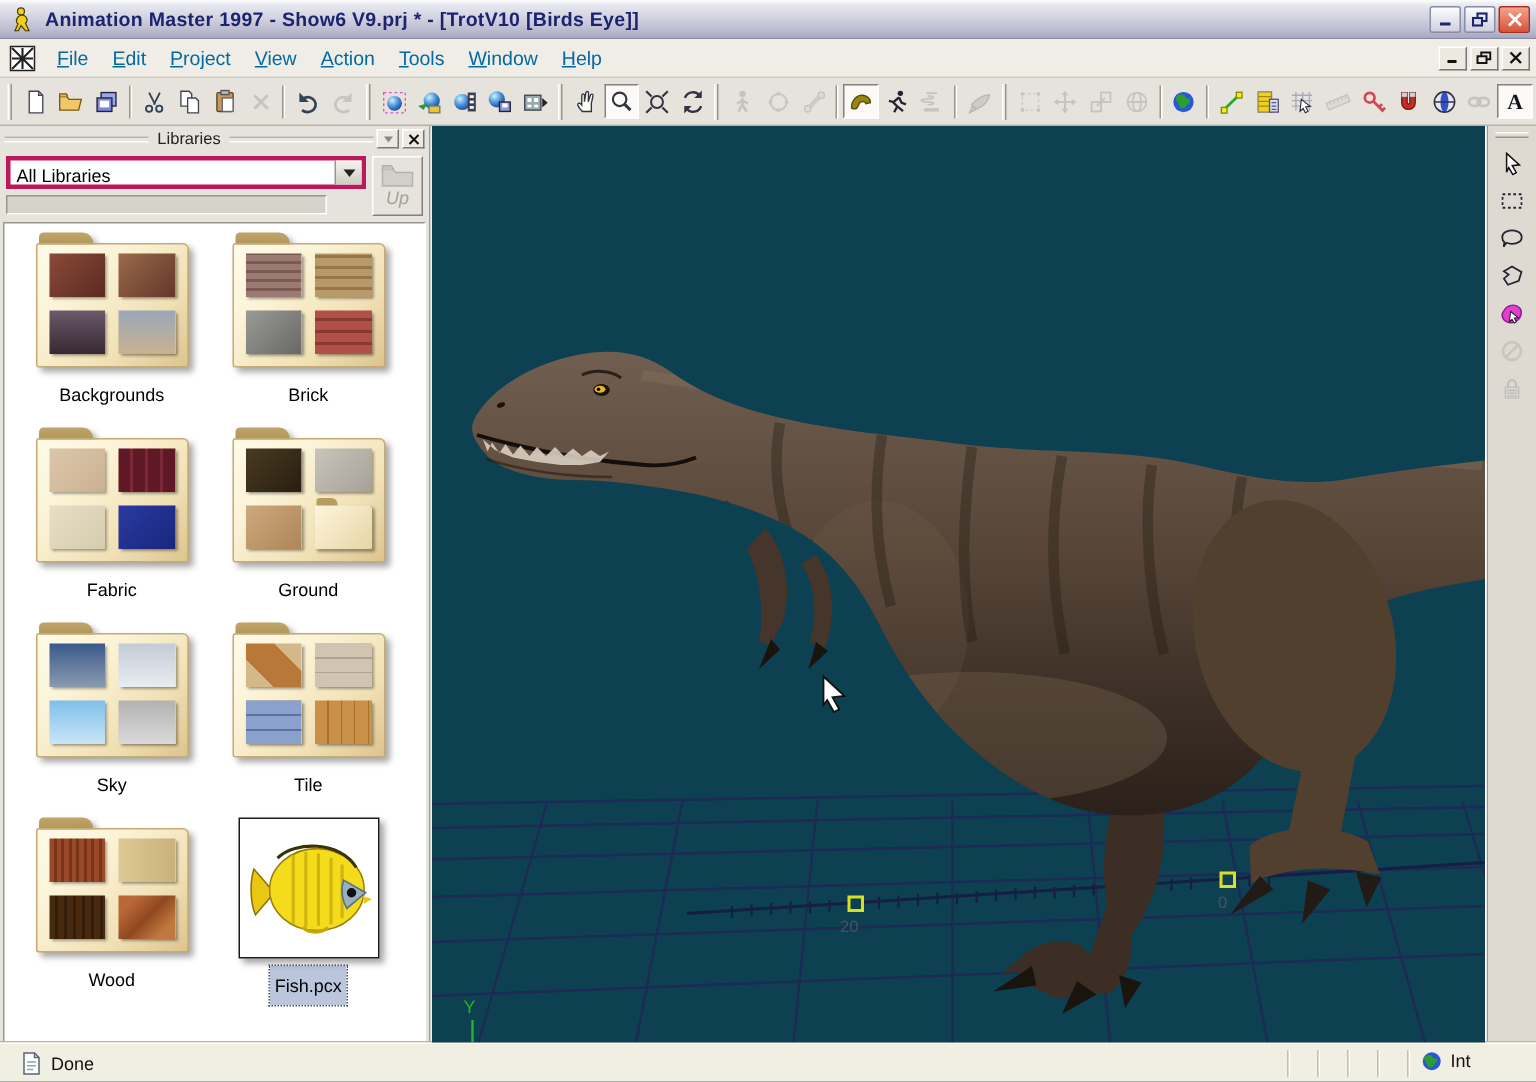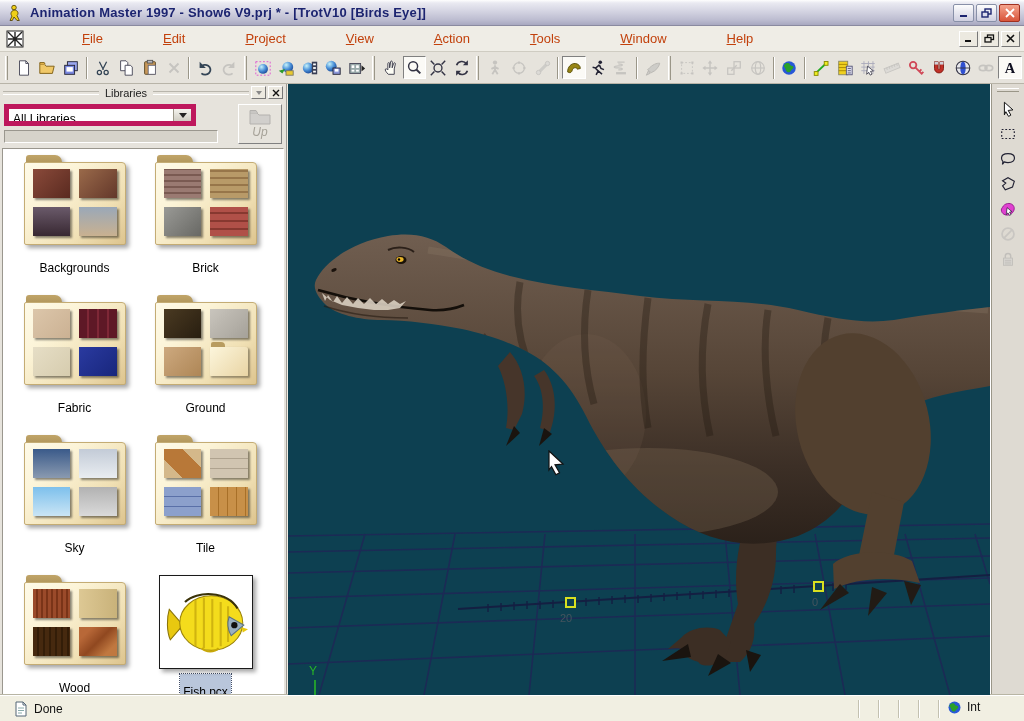--- a/index.html
+++ b/index.html
@@ -14,21 +14,21 @@
   .titlebar .ttl { flex:1; font-size:13px; font-weight:bold; color:#1c2470; letter-spacing:.2px;
     white-space:nowrap; overflow:hidden; margin-left:6px; }
   .winbtn { width:21px; height:18px; margin-left:2px; display:flex; align-items:center; justify-content:center;
     background:linear-gradient(180deg,#fdfdfd,#cfcfe0); border:1px solid #8890a8; border-radius:2px; }
   .winbtn svg { width:12px; height:10px; }
   .winbtn.close { background:linear-gradient(180deg,#f4a38c,#d8543a); border-color:#a03020; }
 
   
   .menubar { height:26px; display:flex; align-items:center; background:#efede6; border-bottom:1px solid #cfccc2; padding:0 4px; }
   .mdi-icon { width:18px; height:18px; margin:0 6px 0 2px; }
-  .menu-item { padding:3px 8px; font-size:13px; color:#c2410c;margin-left:44px; }
+  .menu-item { padding:3px 8px; font-size:13px; color:#0369a1; }
   .menu-item u { text-decoration:underline; }
   .menubar .spacer { flex:1; }
   .childbtn { width:19px; height:16px; margin-left:2px; display:flex; align-items:center; justify-content:center;
     background:#ece9e0; border:1px solid; border-color:#fff #777 #777 #fff; }
   .childbtn svg { width:11px; height:9px; }
 
   
   .toolbar { height:32px; display:flex; align-items:center; background:#e6e3dc; border-bottom:1px solid #b8b4a8; padding:0 2px; overflow:hidden; }
   .tb-grip { width:3px; height:24px; margin:0 4px 0 3px; border-left:1px solid #fff; border-right:1px solid #9a9688; }
   .tb-sep { width:0; height:22px; margin:0 3px; border-left:1px solid #9a9688; border-right:1px solid #fff; }
@@ -42,42 +42,42 @@
 
   
   .library { width:288px; background:#e6e3dc; display:flex; flex-direction:column; border-right:2px groove #f0ede4; }
   .lib-header { height:17px; display:flex; align-items:center; padding:0 3px; }
   .lib-header .hline { flex:1; height:4px; border-top:1px solid #b8b5ac; border-bottom:1px solid #fff; }
   .lib-title { padding:0 6px; font-size:11px; color:#222; }
   .lib-hbtn { width:15px; height:13px; margin-left:2px; display:flex; align-items:center; justify-content:center;
     background:#ece9e0; border:1px solid; border-color:#fff #777 #777 #fff; font-size:9px; color:#333; }
   .lib-controls { display:flex; padding:3px 4px 0 4px; }
   .lib-controls-left { flex:1; }
-  .combo { display:flex; height:22px; width:192px; border:5px solid #be185d; background:#fff; }
+  .combo { display:flex; height:22px; width:240px; border:3px solid #be185d; background:#fff; }
   .combo .val { flex:1; padding:3px 4px; font-size:12px; color:#000; white-space:nowrap; overflow:hidden; }
   .combo .drop { width:18px; background:linear-gradient(180deg,#f4f3ee,#cfccc2); border-left:1px solid #9a9688; display:flex; align-items:center; justify-content:center; }
   .combo .drop .arr { width:0; height:0; border:4px solid transparent; border-top:5px solid #222; margin-top:4px; }
   .pathbar { margin-top:4px; width:214px; height:13px; background:#d6d3ca; border:1px solid; border-color:#9a978e #fff #fff #9a978e; }
   .upbtn { width:44px; height:40px; margin-left:4px; background:#e6e3dc; border:1px solid; border-color:#fff #808080 #808080 #fff;
     display:flex; flex-direction:column; align-items:center; justify-content:center; color:#a6a298; font-size:12px;font-style:italic; }
   .upbtn svg { width:22px; height:16px; opacity:.55; filter:grayscale(1); }
   .lib-body { flex:1; margin:4px 2px 0 2px; background:#fff; border:1px solid; border-color:#9a978e #fff #fff #9a978e;
     display:flex; flex-wrap:wrap; align-content:flex-start; padding:6px 6px; overflow:hidden; }
   .lib-item { width:131px; display:flex; flex-direction:column; align-items:center; margin-bottom:9px; }
   .folder { position:relative; width:102px; height:90px; filter:drop-shadow(3px 3px 2px rgba(0,0,0,.35)); }
   .folder .tab { position:absolute; left:2px; top:0; width:36px; height:13px; background:linear-gradient(180deg,#c0a468,#a88e54); border-radius:3px 7px 0 0; }
   .folder .fbody { position:absolute; top:7px; left:0; right:0; bottom:0; border-radius:2px 4px 2px 2px;
     background:linear-gradient(135deg,#fefaе8 0%,#fcf4d8 30%,#f0e0b4 70%,#ddc48e 100%);
     background:linear-gradient(135deg,#fefae8 0%,#fcf4d8 30%,#f0e0b4 70%,#ddc48e 100%);
     border:1px solid #c4ac74; }
   .thumbs { position:absolute; top:14px; left:9px; right:9px; bottom:9px; display:grid; grid-template-columns:1fr 1fr; gap:9px; }
   .thumb { box-shadow:1.5px 1.5px 2px rgba(0,0,0,.45); }
   .thumb.subfolder { position:relative; box-shadow:1.5px 1.5px 2px rgba(0,0,0,.35); background:linear-gradient(135deg,#fcf6dc,#e9d4a4); border-radius:1px 3px 1px 1px; }
   .thumb.subfolder::before { content:""; position:absolute; left:1px; top:-5px; width:14px; height:5px; background:#b89c60; border-radius:2px 4px 0 0; }
-  .lib-label { margin-top:5px; font-size:12px; color:#000; padding:11px 3px; }
+  .lib-label { margin-top:5px; font-size:12px; color:#000; padding:6px 3px; }
   .lib-label.selected { background:#b9c6db; outline:1px dotted #44506a; }
   .imgbox { width:94px; height:94px; background:#fff; border:1px solid #1a1a1a; display:flex; align-items:center; justify-content:center;
     filter:drop-shadow(3px 3px 2px rgba(0,0,0,.35)); }
   .imgbox svg { width:84px; height:74px; }
 
   
   .viewport { position:relative; width:702px; background:#0d4051; overflow:hidden; }
   .viewport > svg.scene { position:absolute; left:0; top:0; width:702px; height:611px; }
   .vp-label { position:absolute; font-size:11px; color:#44545e; font-family:"Liberation Sans",sans-serif; }
   .vp-label.f20 { left:272px; top:528px; }

